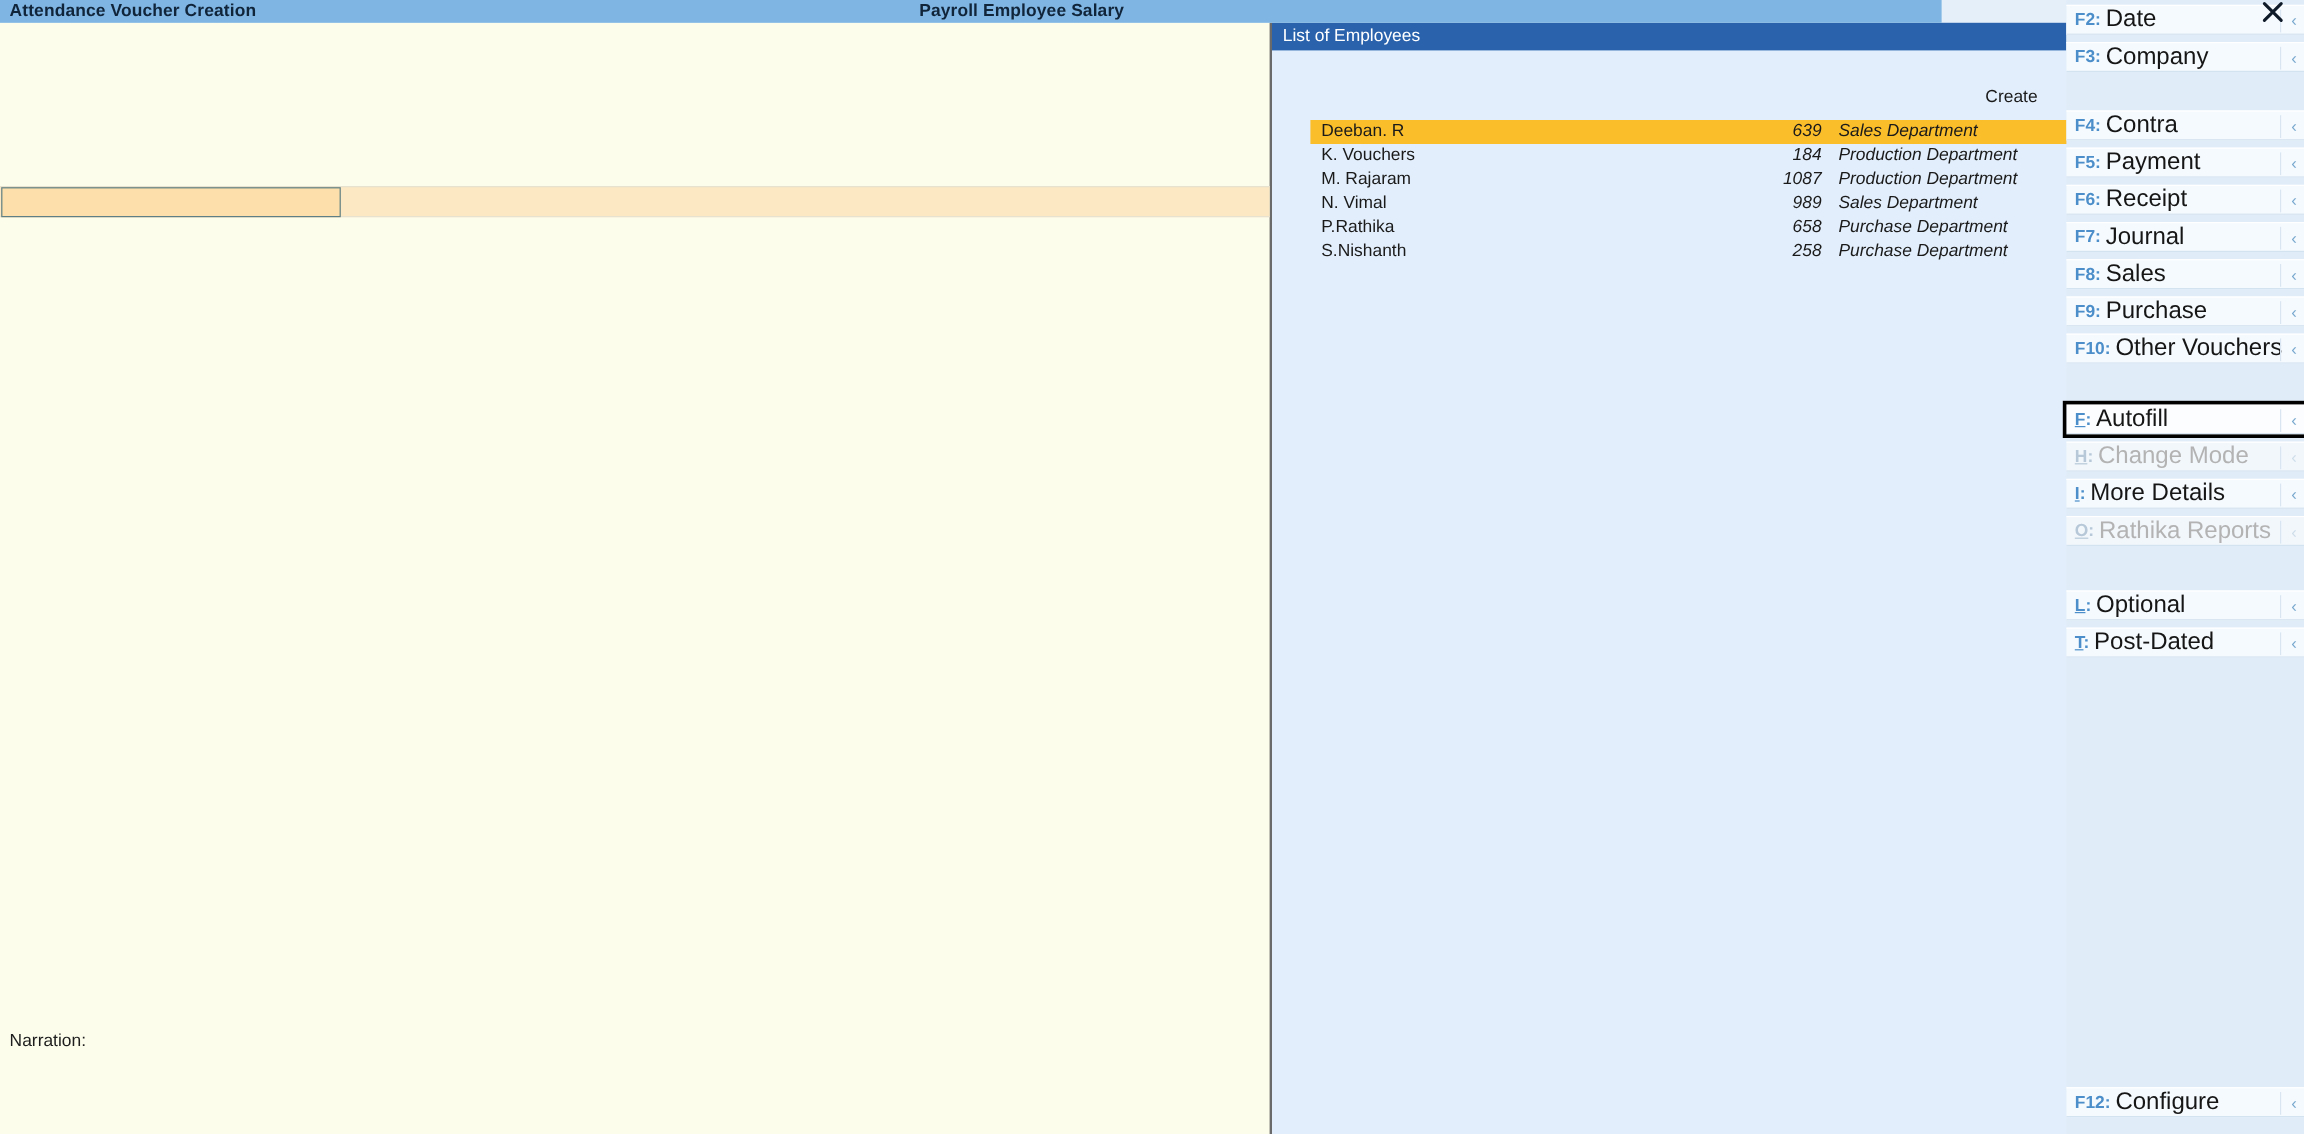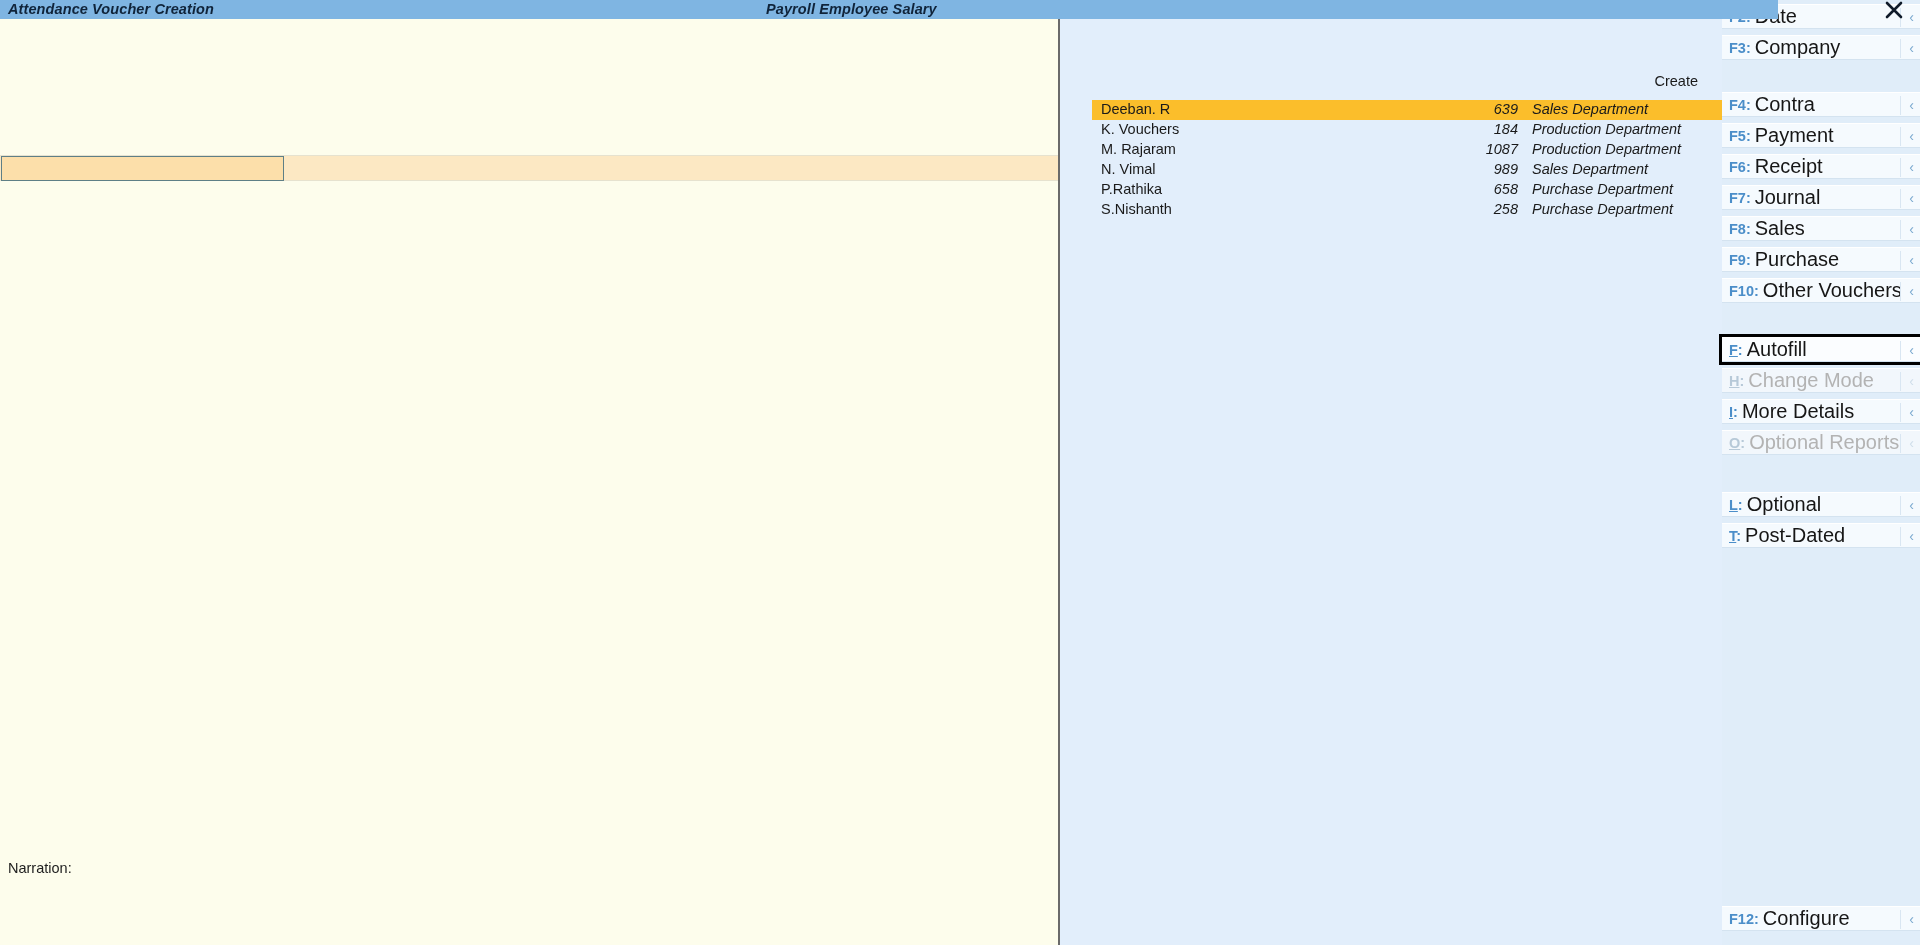--- a/index.html
+++ b/index.html
@@ -16,25 +16,24 @@
     position: relative;
     width: 1920px;
     height: 945px;
     background: #e4eff9;
   }
 
   
   .titlebar {
     position: absolute;
     left: 0; top: 0;
-    width: 1778px;
+    width: 1618px;
     height: 19px;
     background: #7fb5e2;
     z-index: 6;
-    font-style: italic;
   }
   .titlebar .tb-left {
     position: absolute;
     left: 8px; top: 1px;
     font-size: 14.5px;
     font-weight: bold;
     color: #10243a;
     letter-spacing: .1px;
   }
   .titlebar .tb-center {
@@ -289,20 +288,21 @@
 
 
     <div class="data-row">
       <input class="field-employee-name" type="text" value="" style="">
     </div>
 
     <div class="narration">Narration:</div>
   </div>
 
   <div class="emp-panel">
+    <div class="emp-panel-title">List of Employees</div>
     <div class="emp-create">Create</div>
     <div class="emp-list" id="emp-list">
         <div class="emp-row selected">
           <span class="e-name">Deeban. R</span>
           <span class="e-num">639</span>
           <span class="e-dept">Sales Department</span>
         </div>
         <div class="emp-row">
           <span class="e-name">K. Vouchers</span>
           <span class="e-num">184</span>
@@ -392,21 +392,21 @@
           <span class="sb-label">Change Mode</span>
           <span class="chev">‹</span>
         </div>
         <div class="sb-btn">
           <span class="sb-key"><span class="uk">I</span>:</span>
           <span class="sb-label">More Details</span>
           <span class="chev">‹</span>
         </div>
         <div class="sb-btn disabled">
           <span class="sb-key"><span class="uk">O</span>:</span>
-          <span class="sb-label">Optional Reports</span>
+          <span class="sb-label">Rathika Reports</span>
           <span class="chev">‹</span>
         </div>
       </div>
     <div class="btn-group" id="sb-g4" style="top:492px;">
         <div class="sb-btn">
           <span class="sb-key"><span class="uk">L</span>:</span>
           <span class="sb-label">Optional</span>
           <span class="chev">‹</span>
         </div>
         <div class="sb-btn">

